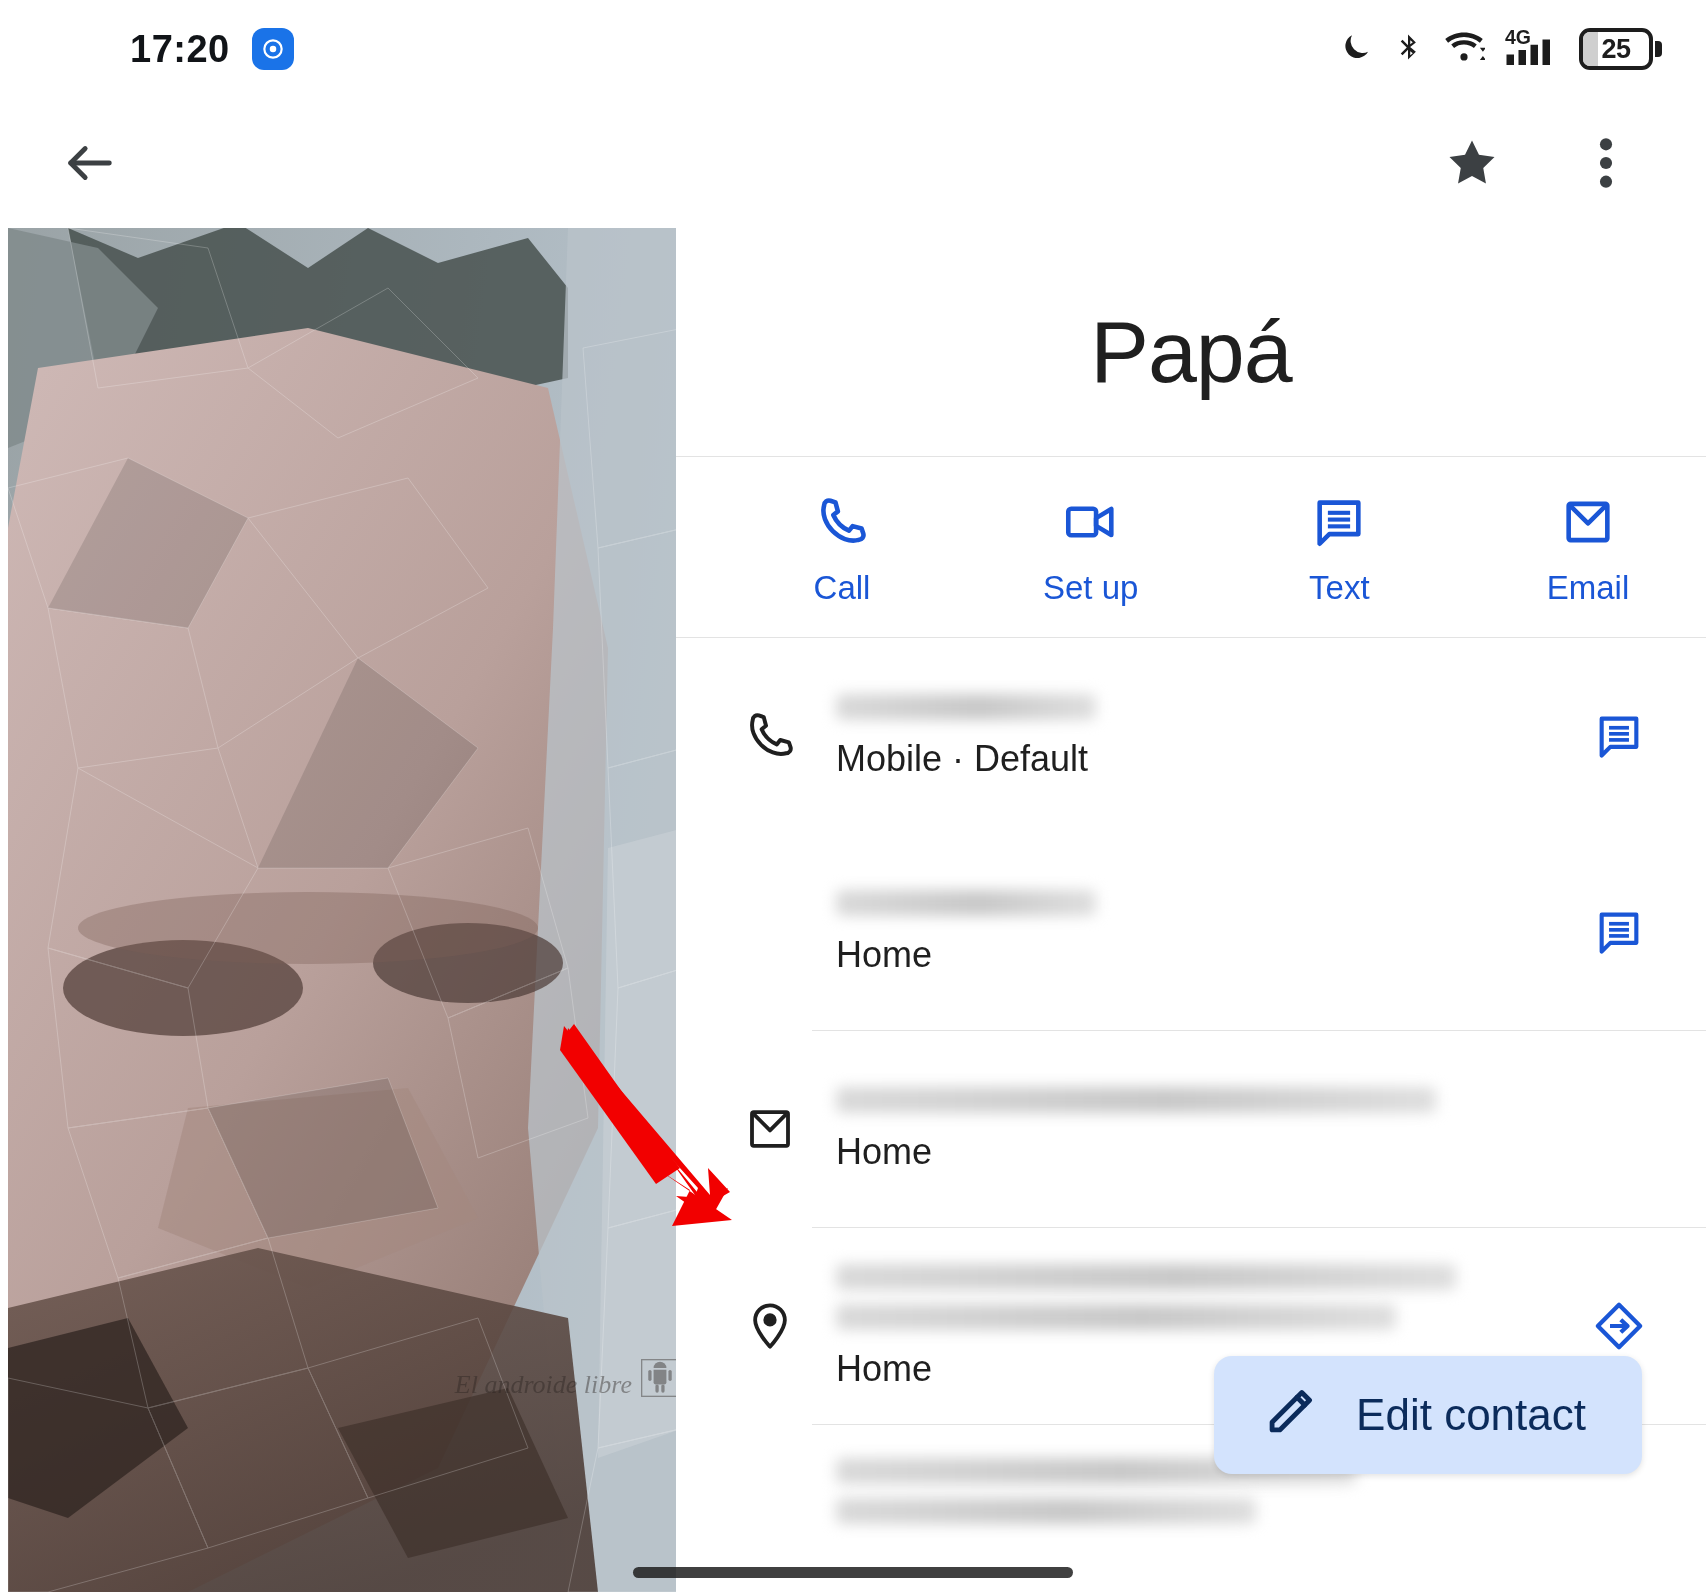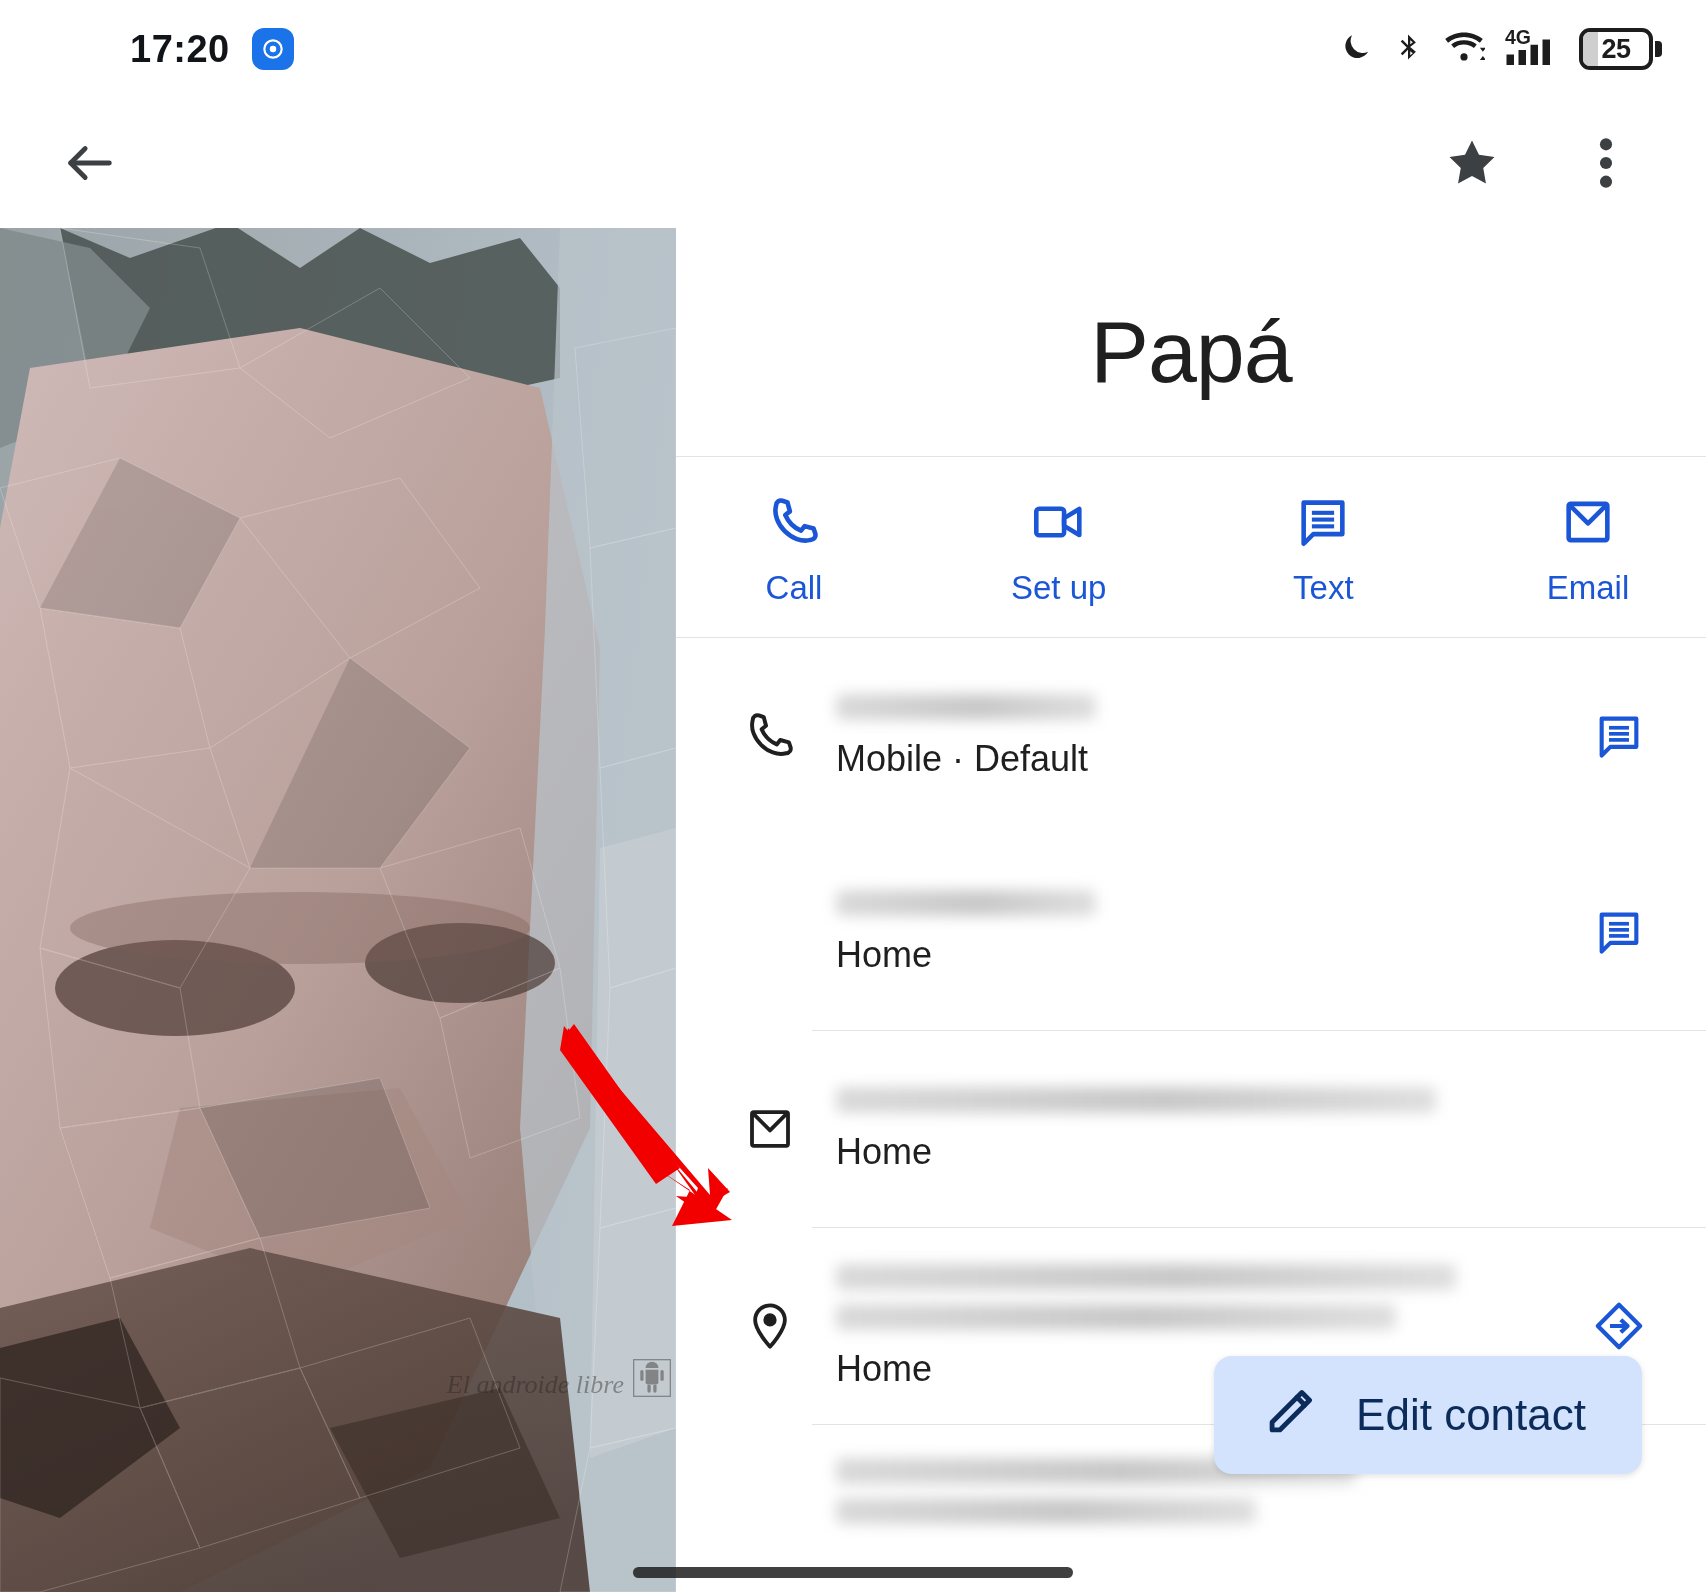--- a/index.html
+++ b/index.html
@@ -70,21 +70,21 @@
   }
   .appbar-right { display: flex; align-items: center; gap: 58px; }
   .icon-btn {
     width: 76px; height: 76px; display: flex;
     align-items: center; justify-content: center;
     cursor: pointer;
   }
 
   
   .photo-pane {
-    position: absolute; top: 228px; left: 0;
+    position: absolute; top: 228px; left: 8px;
     width: 676px; height: 1364px;
     overflow: hidden;
     background: #8d8076;
   }
   .photo-pane svg { display: block; }
   .watermark {
     position: absolute; right: 2px; bottom: 192px;
     display: flex; align-items: flex-end; gap: 6px;
     opacity: 0.42;
   }
@@ -106,20 +106,21 @@
     padding: 78px 30px 0 30px;
     line-height: 1.05;
   }
   .divider { height: 1px; background: #e3e3e3; width: 100%; }
   .divider.inset { width: calc(100% - 136px); margin-left: 136px; }
 
   .actions {
     display: flex; align-items: flex-start;
     justify-content: space-between;
     padding: 36px 68px 30px 68px;
+    margin-left: 48px;
   }
   .action {
     display: flex; flex-direction: column;
     align-items: center; gap: 14px;
     cursor: pointer; min-width: 100px;
   }
   .action-label {
     font-size: 33px; font-weight: 500; color: #1a56d6;
     white-space: nowrap;
   }

